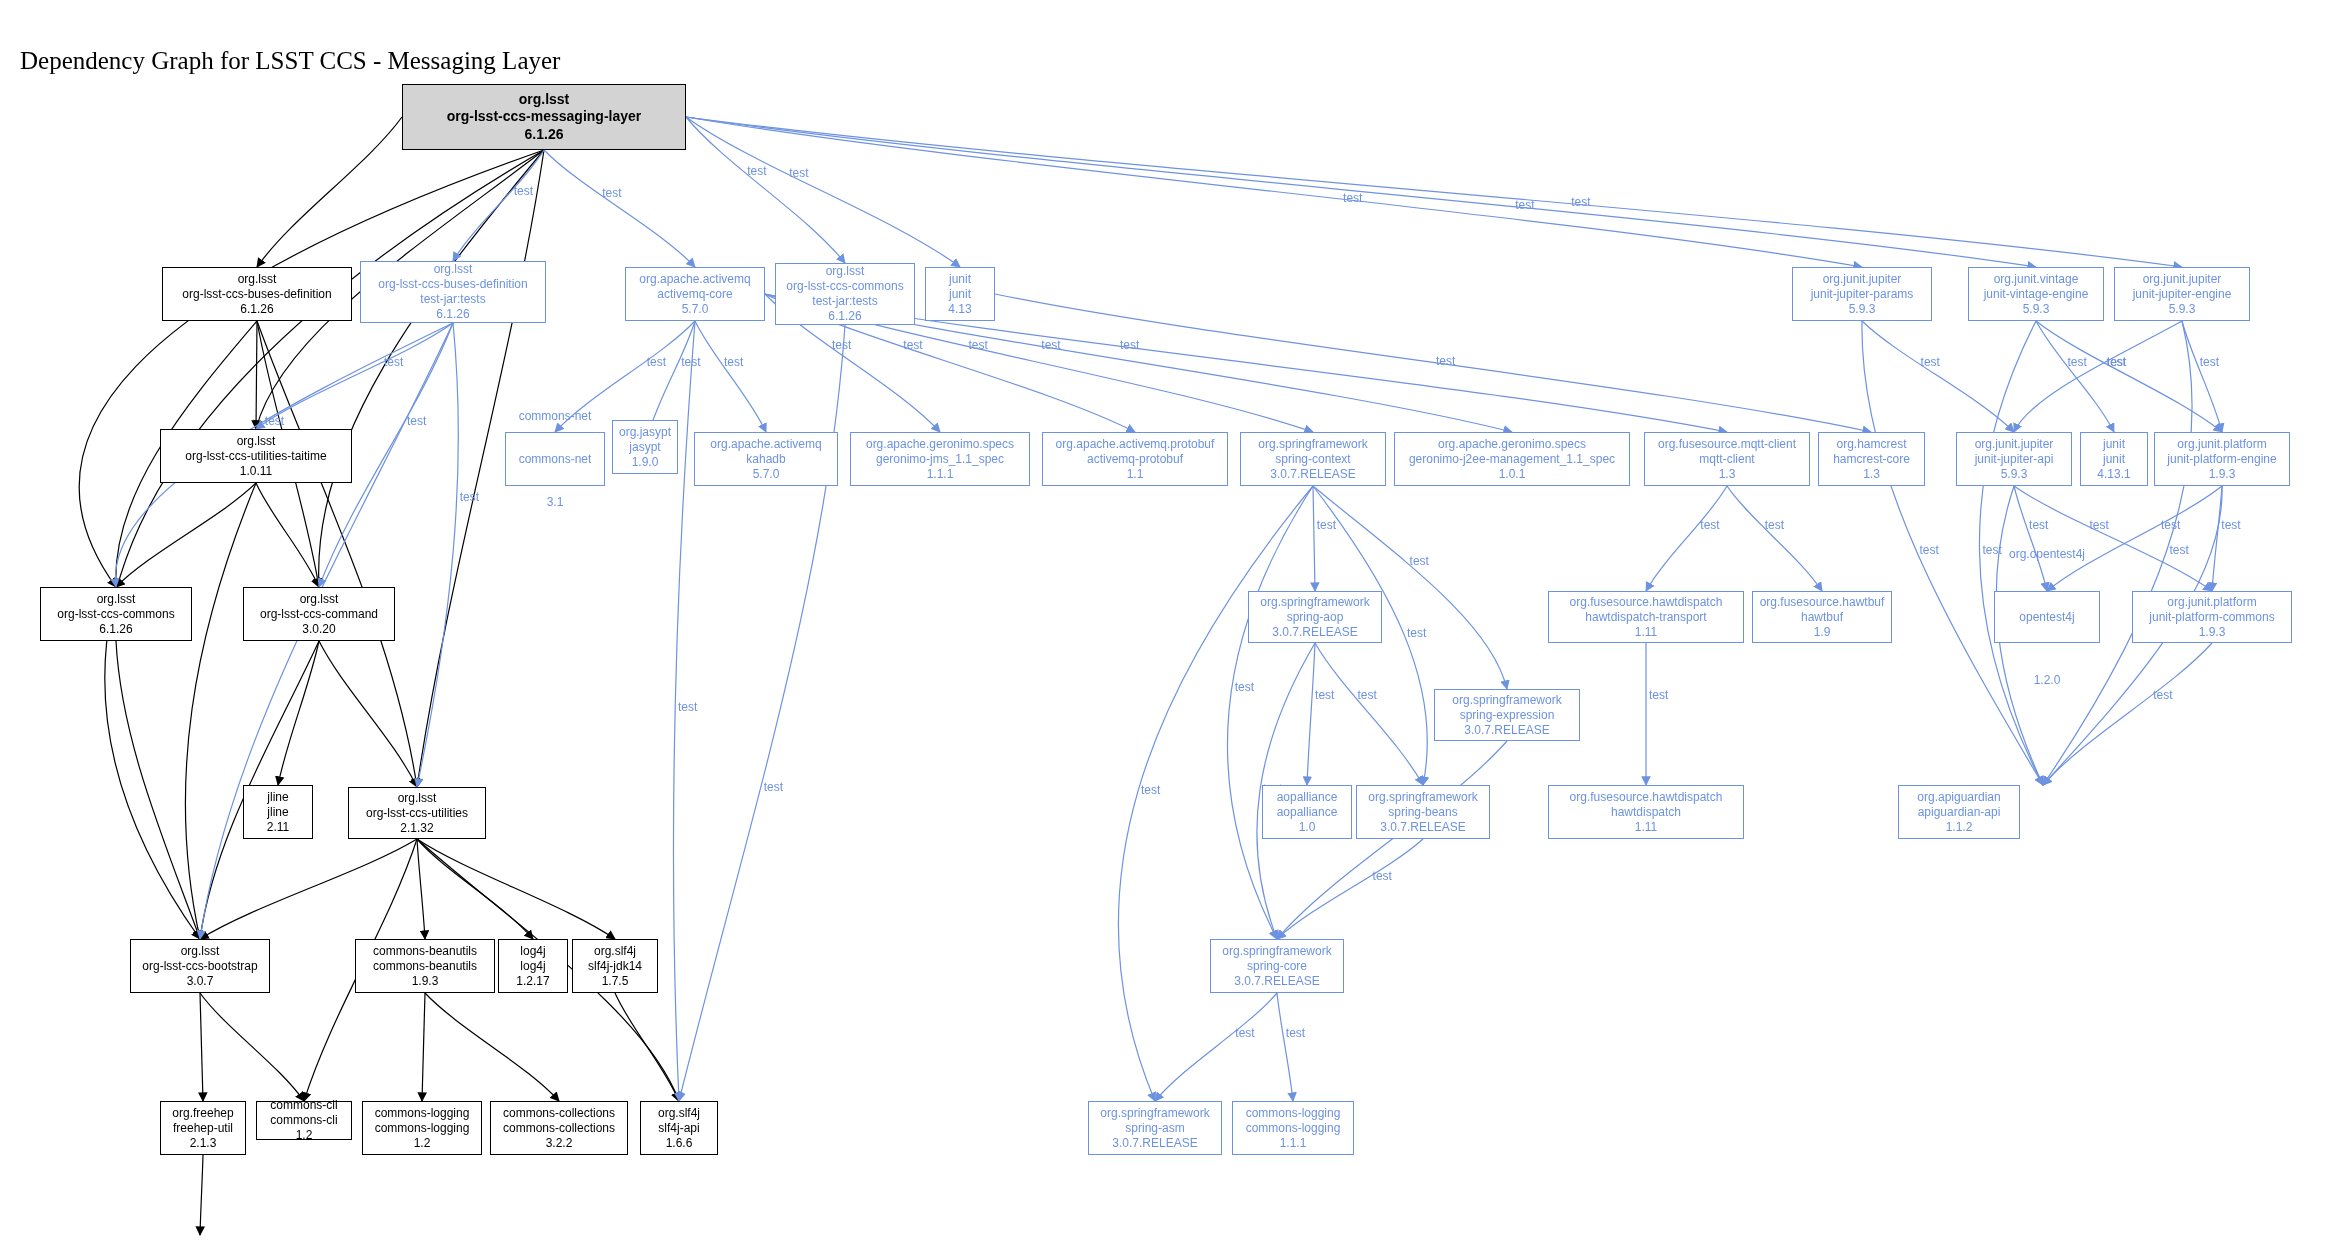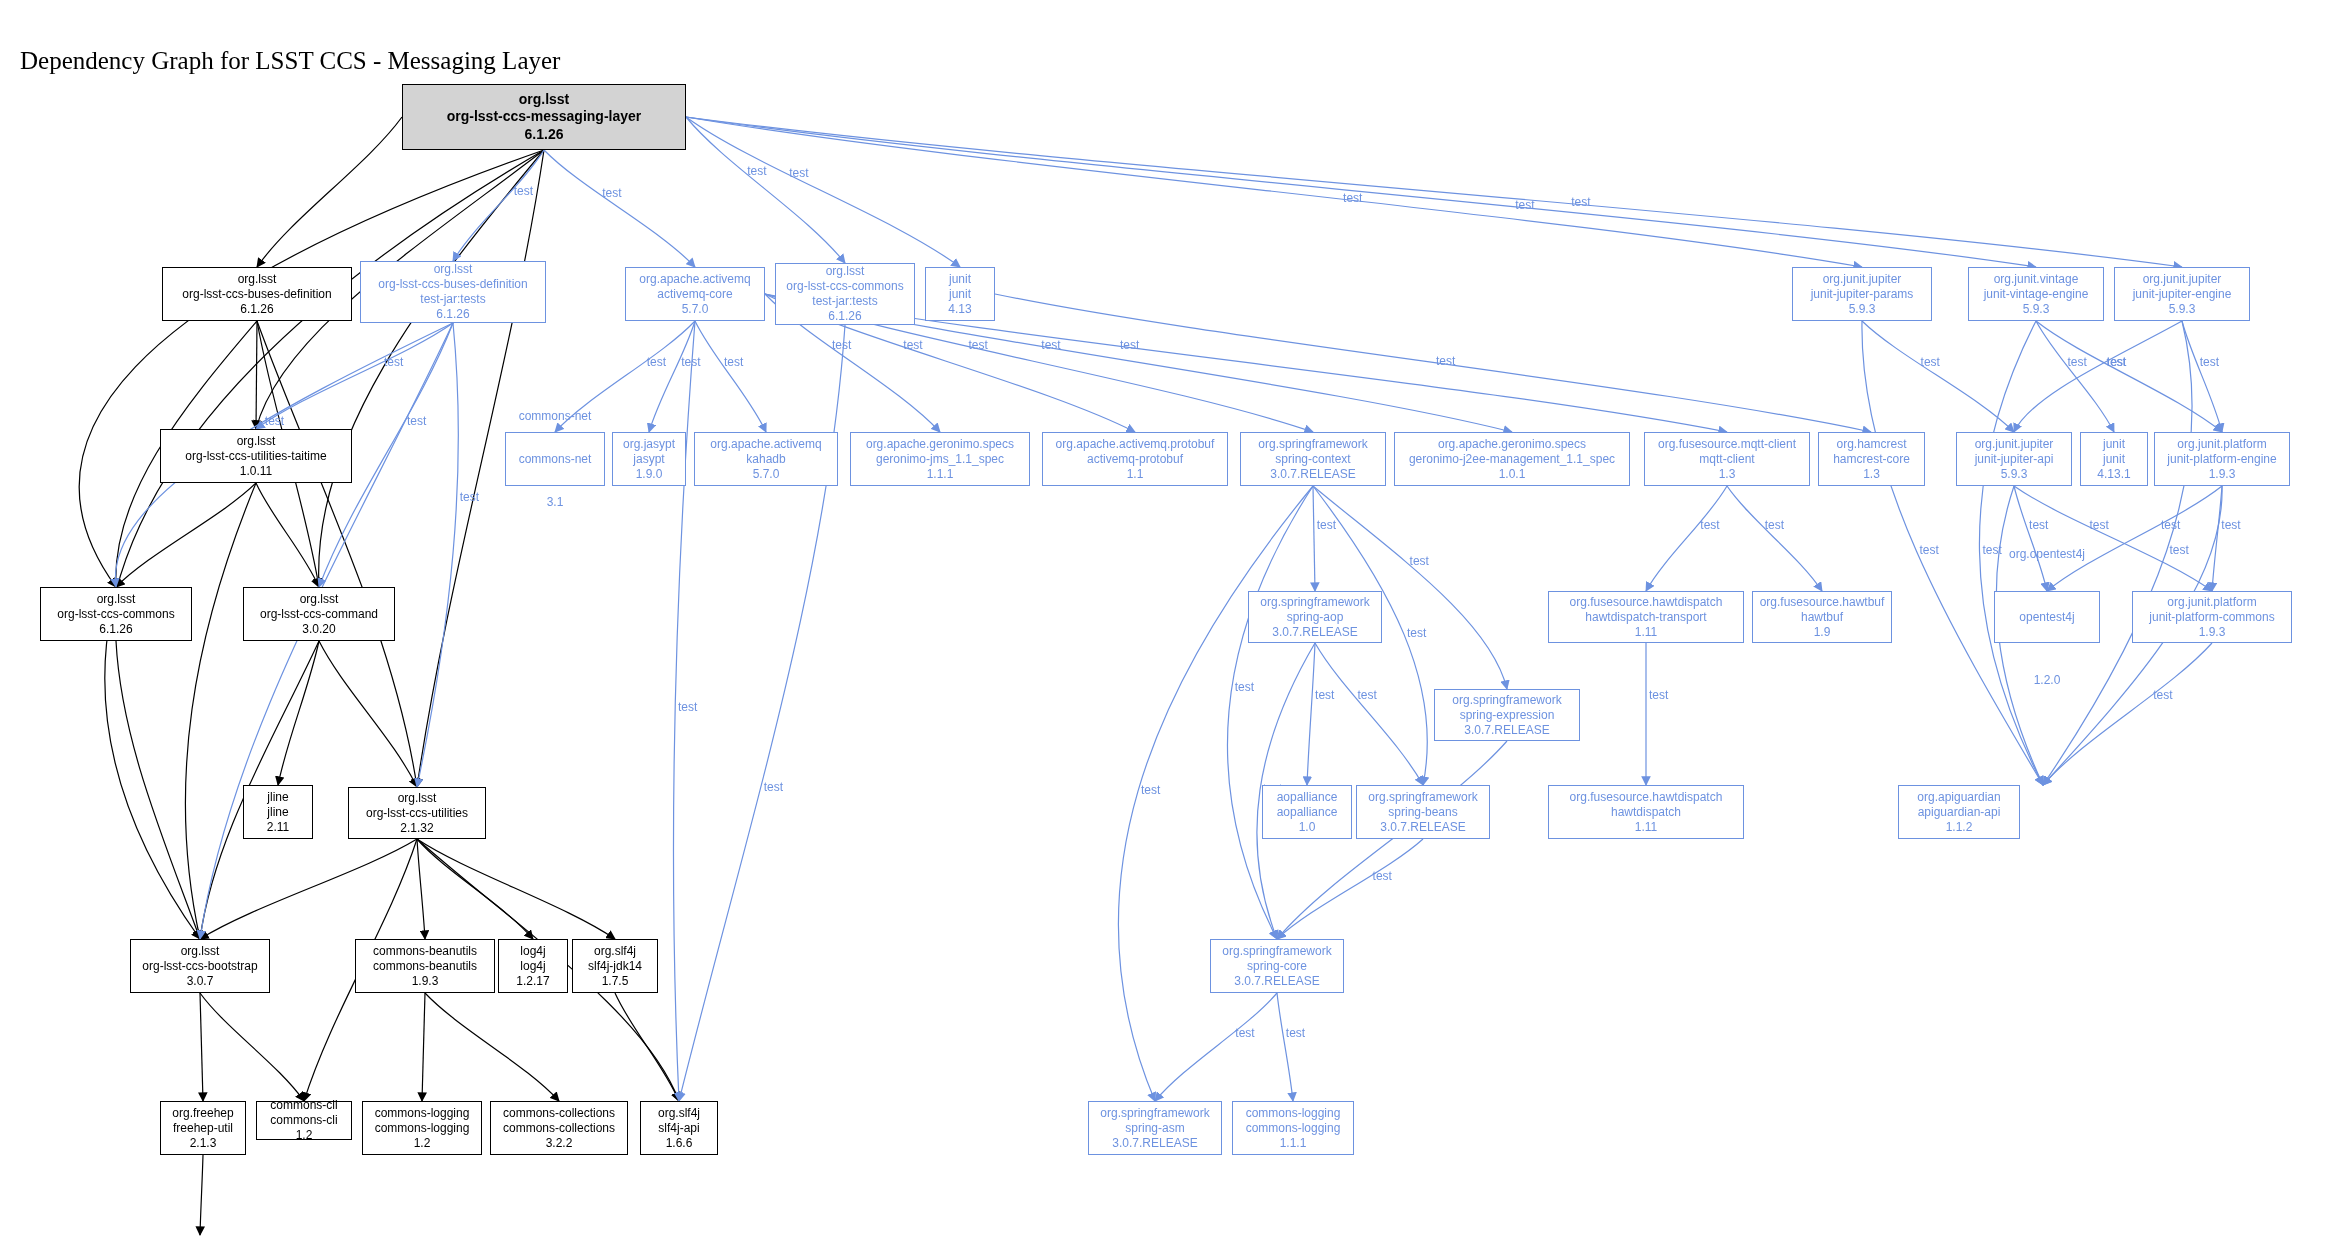--- a/index.html
+++ b/index.html
@@ -271,21 +271,21 @@
     <div class="node compile" style="left: 160px; top: 390px; width: 192px; height: 54px;">
       <div class="nl">org.lsst</div>
       <div class="nl">org-lsst-ccs-utilities-taitime</div>
       <div class="nl">1.0.11</div>
     </div>
     <div class="node test" style="left: 505px; top: 393px; width: 100px; height: 54px; gap: 28px;">
       <div class="nl">commons-net</div>
       <div class="nl">commons-net</div>
       <div class="nl">3.1</div>
     </div>
-    <div class="node test" style="left: 612px; top: 393px; width: 74px; height: 54px;">
+    <div class="node test" style="left: 612px; top: 381px; width: 66px; height: 54px;">
       <div class="nl">org.jasypt</div>
       <div class="nl">jasypt</div>
       <div class="nl">1.9.0</div>
     </div>
     <div class="node test" style="left: 694px; top: 393px; width: 144px; height: 54px;">
       <div class="nl">org.apache.activemq</div>
       <div class="nl">kahadb</div>
       <div class="nl">5.7.0</div>
     </div>
     <div class="node test" style="left: 850px; top: 393px; width: 180px; height: 54px;">

